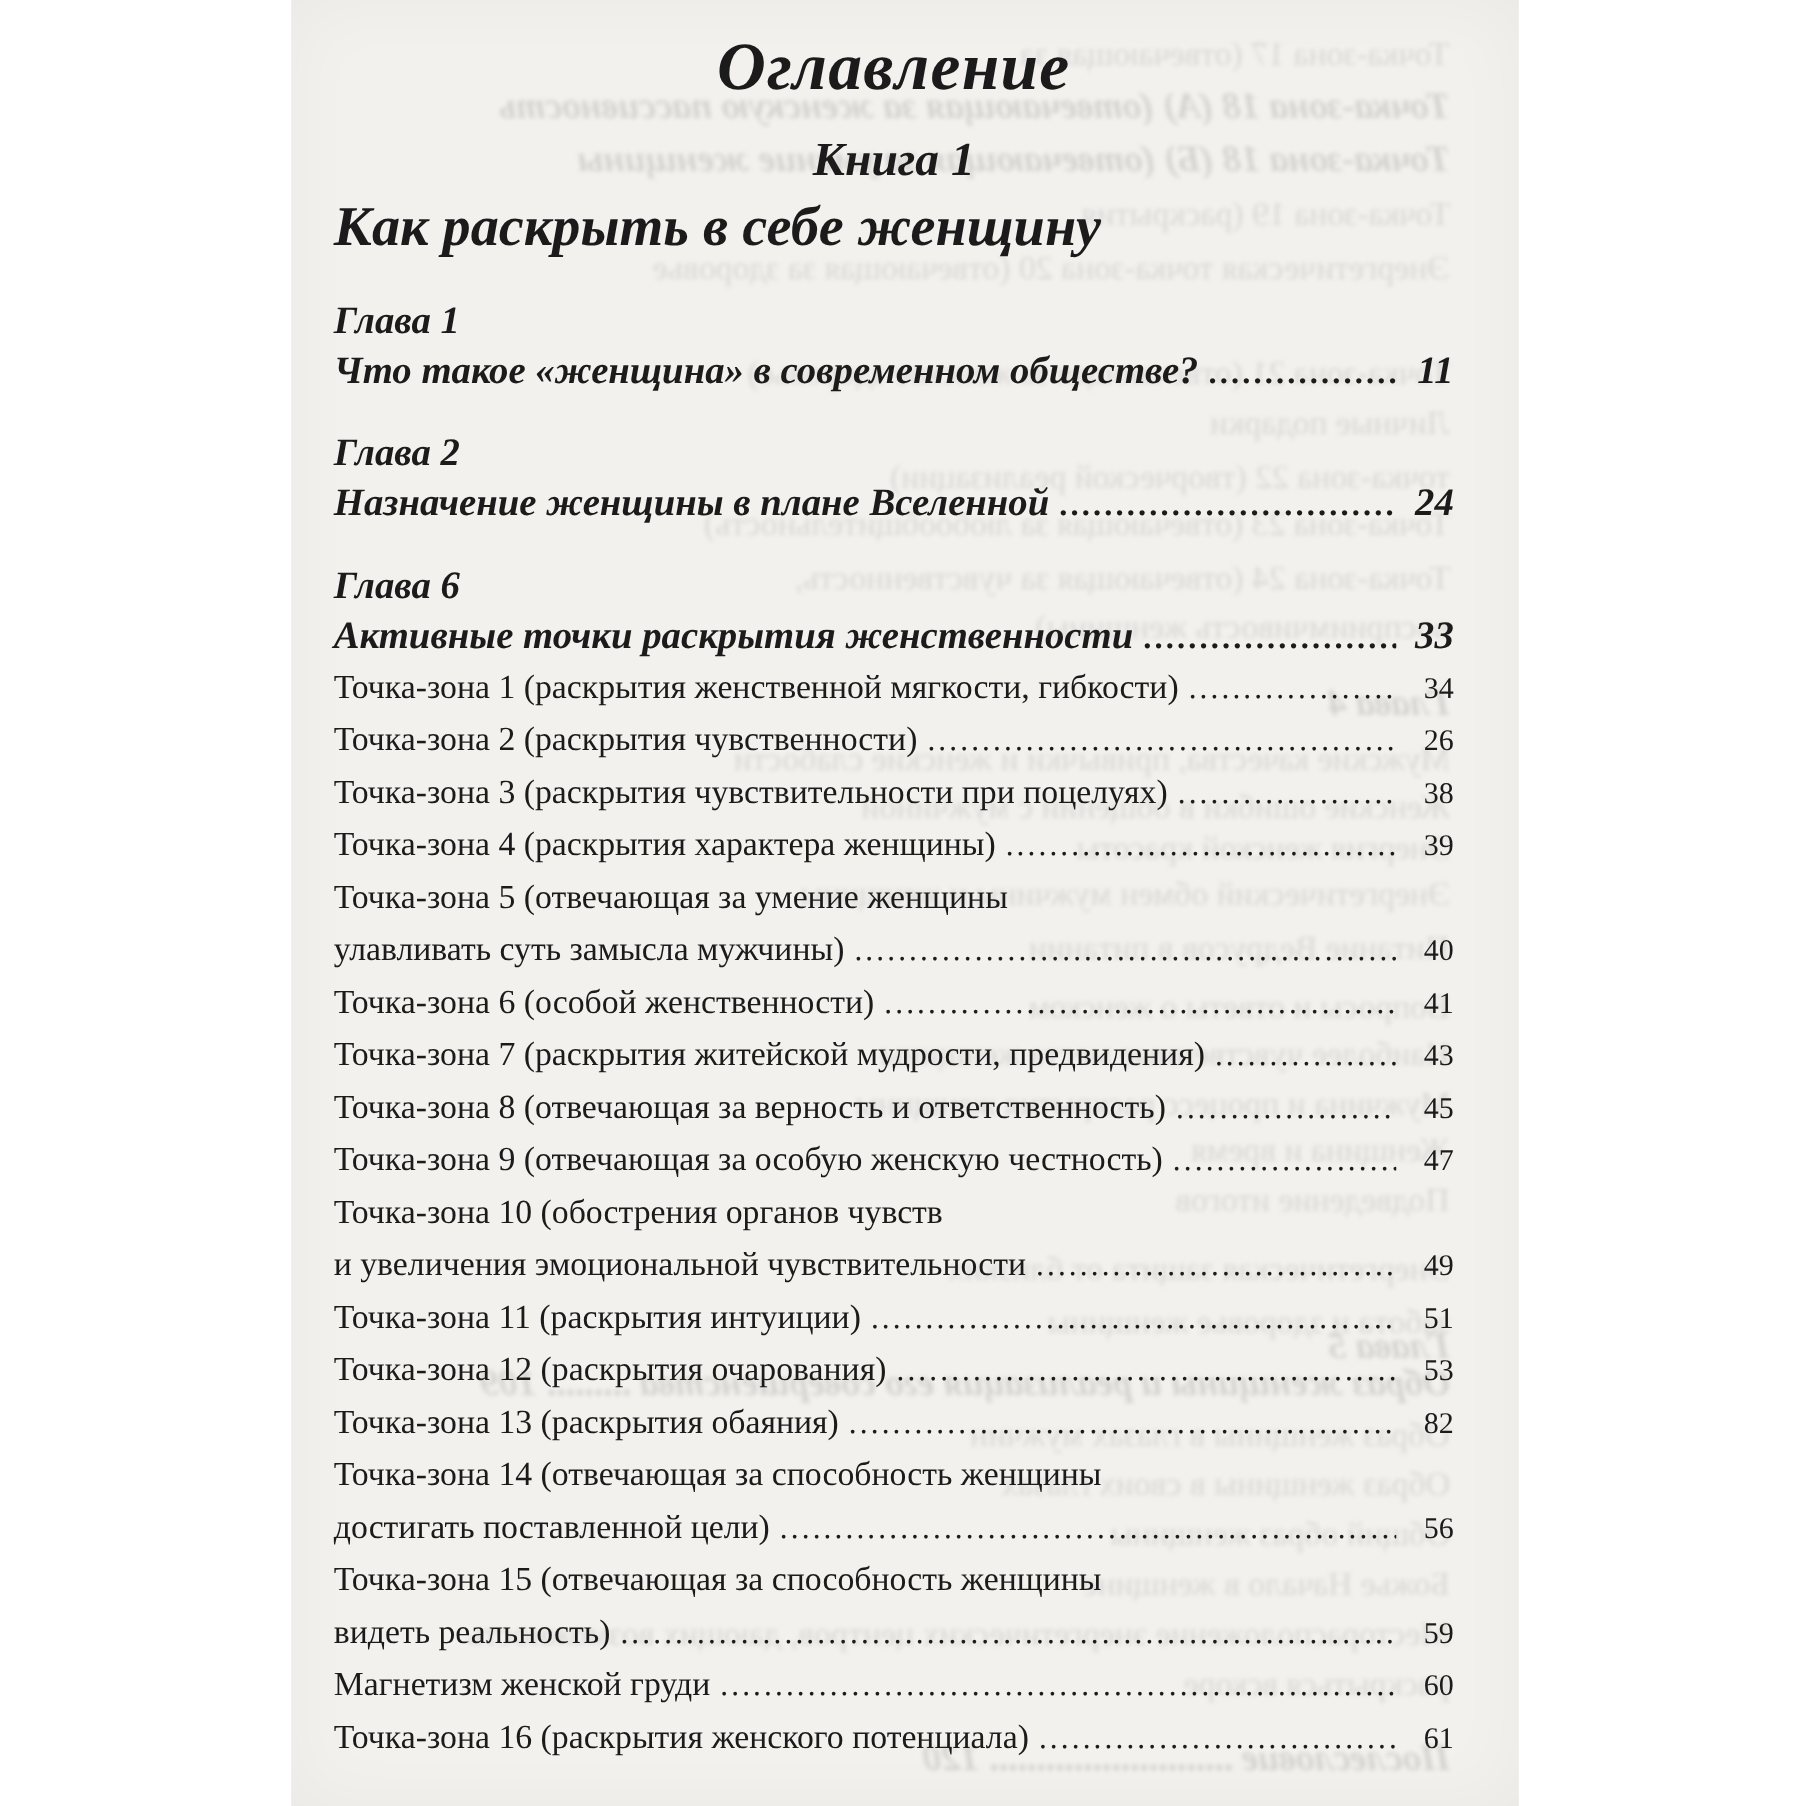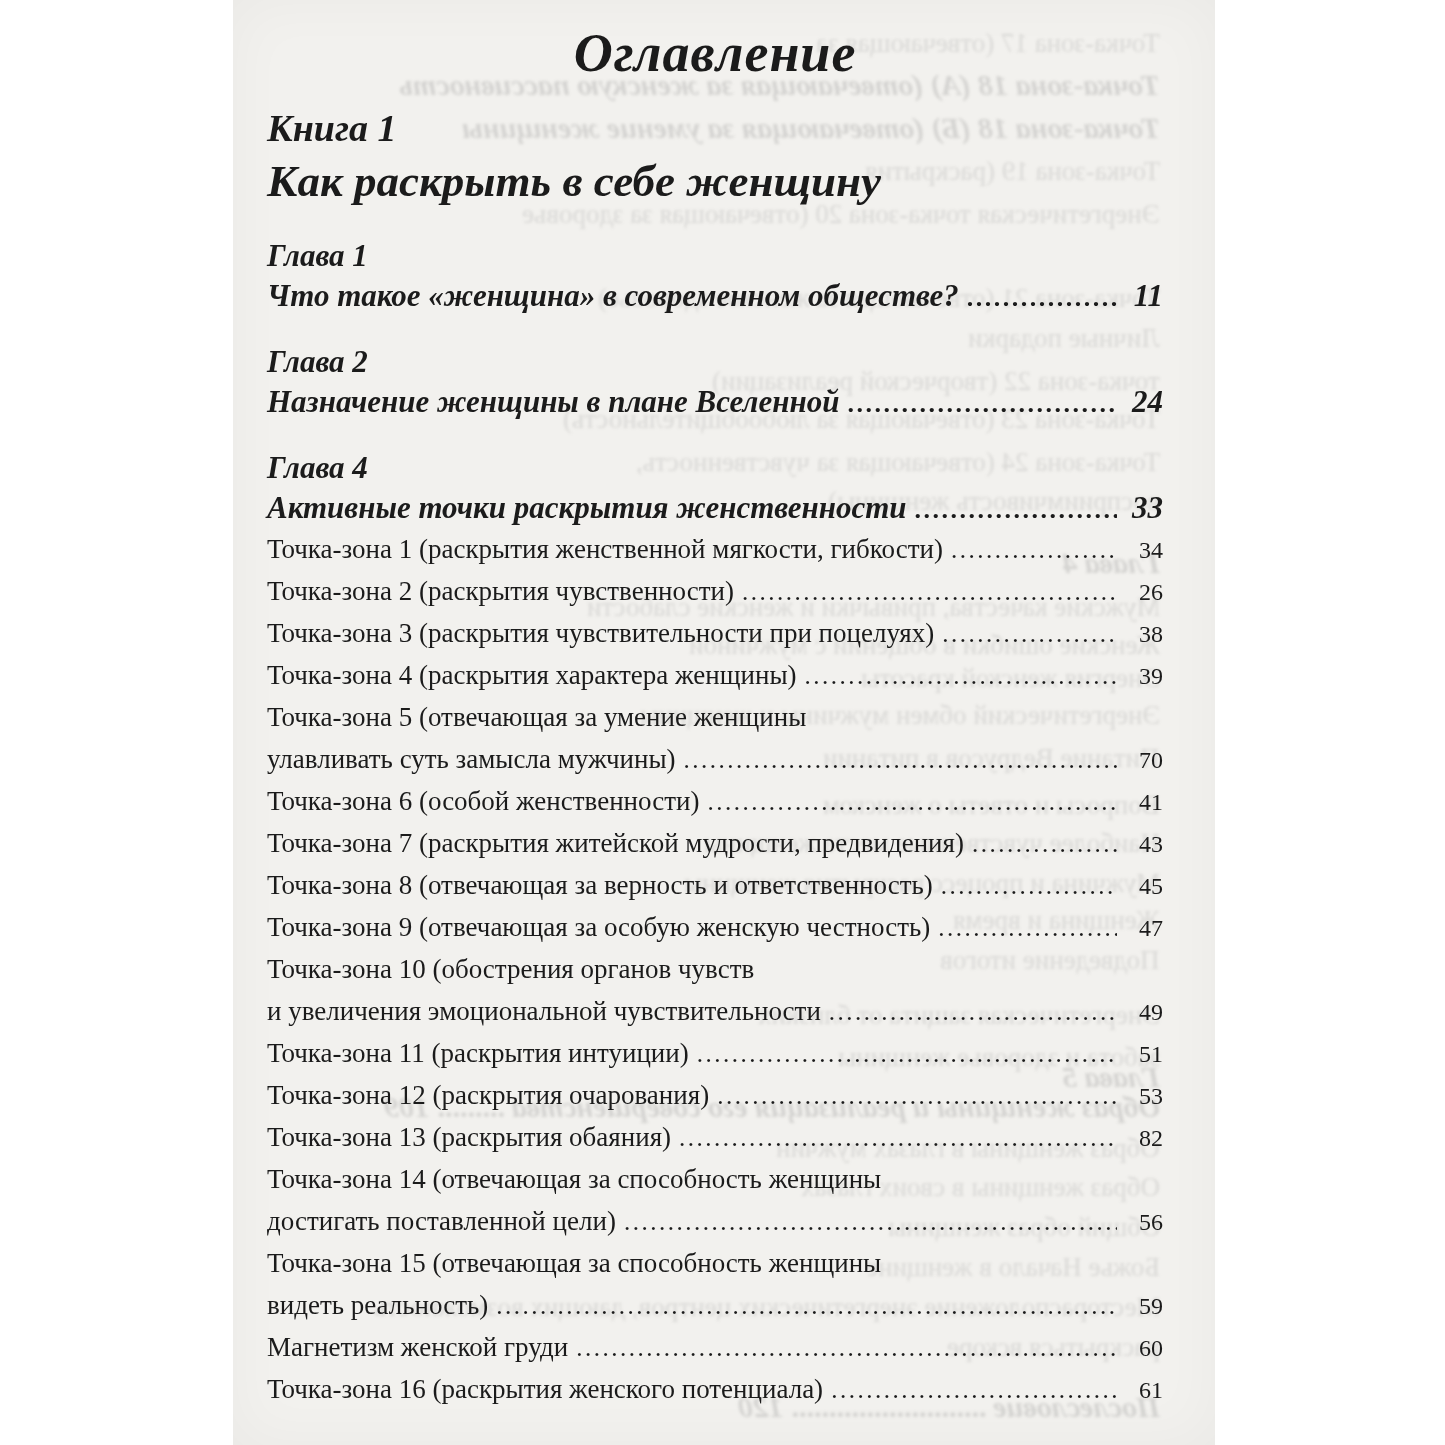--- a/index.html
+++ b/index.html
@@ -94,20 +94,21 @@
     flex: 0 0 auto;
     min-width: 42px;
     text-align: right;
     white-space: nowrap;
   }
   .row.book-label {
     height: 48px; line-height: 48px;
     margin-top: 16px;
     font-style: italic; font-weight: 700;
     font-size: 38px;
+    justify-content: center;
   }
   .row.book-title {
     height: 58px; line-height: 58px;
     font-style: italic; font-weight: 700;
     font-size: 45px;
   }
   .row.chapter-label {
     height: 40px; line-height: 40px;
     font-style: italic; font-weight: 700;
     font-size: 31px;
@@ -181,21 +182,21 @@
           </div>
           <div class="row chapter-label gap-lg">
             <span class="t">Глава 2</span>
           </div>
           <div class="row chapter-entry">
             <span class="t">Назначение женщины в плане Вселенной</span>
             <span class="dots"></span>
             <span class="pg">24</span>
           </div>
           <div class="row chapter-label gap-lg">
-            <span class="t">Глава 4</span>
+            <span class="t">Глава 6</span>
           </div>
           <div class="row chapter-entry">
             <span class="t">Активные точки раскрытия женственности</span>
             <span class="dots"></span>
             <span class="pg">33</span>
           </div>
           <div class="row entry">
             <span class="t">Точка-зона 1 (раскрытия женственной мягкости, гибкости)</span>
             <span class="dots"></span>
             <span class="pg">34</span>
@@ -214,21 +215,21 @@
             <span class="t">Точка-зона 4 (раскрытия характера женщины)</span>
             <span class="dots"></span>
             <span class="pg">39</span>
           </div>
           <div class="row entry-wrap">
             <span class="t">Точка-зона 5 (отвечающая за умение женщины</span>
           </div>
           <div class="row entry">
             <span class="t">улавливать суть замысла мужчины)</span>
             <span class="dots"></span>
-            <span class="pg">70</span>
+            <span class="pg">40</span>
           </div>
           <div class="row entry">
             <span class="t">Точка-зона 6 (особой женственности)</span>
             <span class="dots"></span>
             <span class="pg">41</span>
           </div>
           <div class="row entry">
             <span class="t">Точка-зона 7 (раскрытия житейской мудрости, предвидения)</span>
             <span class="dots"></span>
             <span class="pg">43</span>

